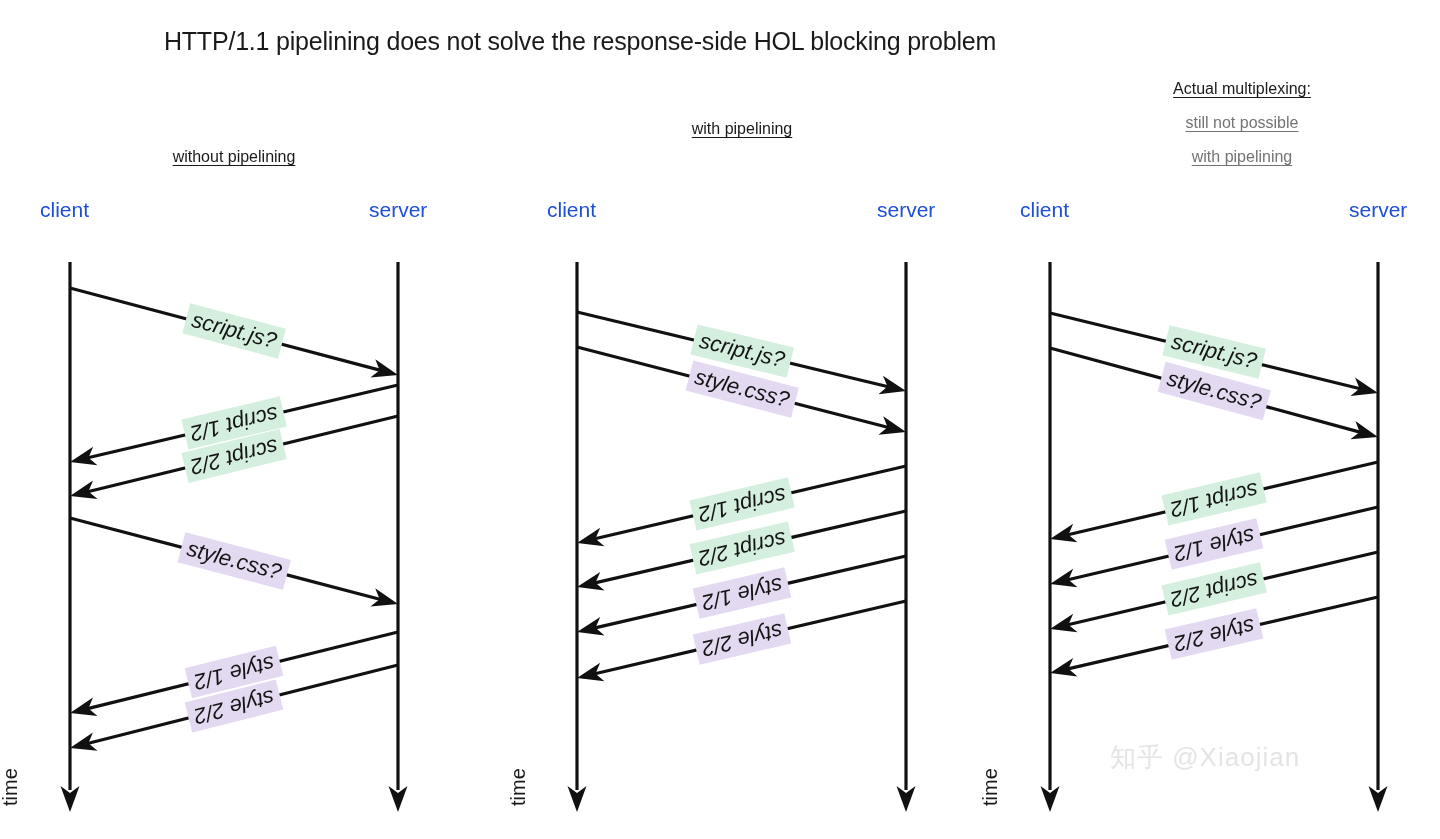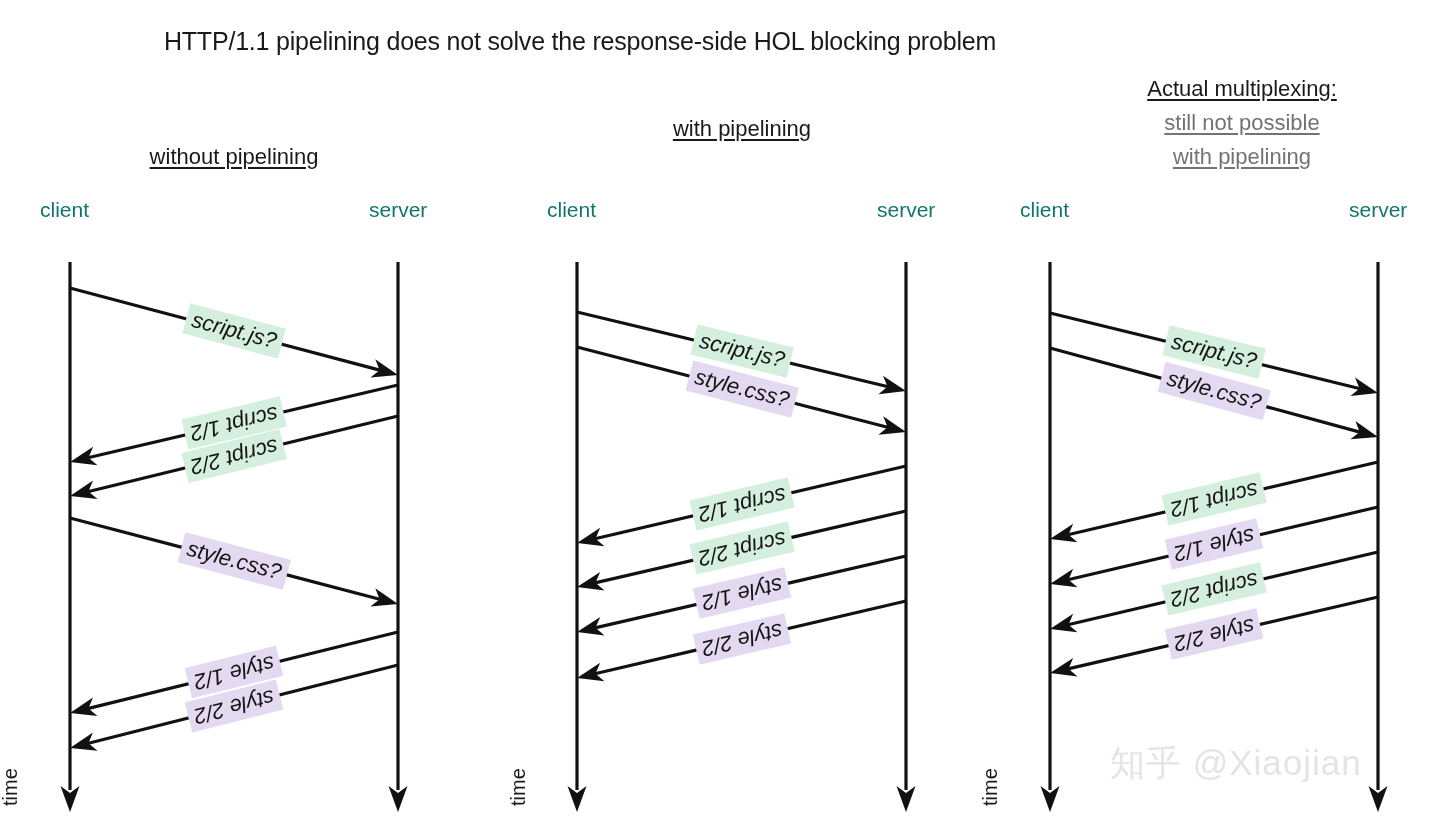--- a/index.html
+++ b/index.html
@@ -31,48 +31,48 @@
     font-size: 25px;
     font-family: "Liberation Sans Narrow", "Liberation Sans", sans-serif;
     letter-spacing: -0.2px;
     color: #1a1a1a;
     white-space: nowrap;
     margin-top: 13px;
   }
   .col-header {
     position: absolute;
     text-align: center;
-    font-size: 22px;
+    font-size: 16px;
     line-height: 34px;
     white-space: nowrap;
   }
   .col-header .hline {
     display: block;
     text-decoration: underline;
     text-underline-offset: 3px;
   }
   .hl-black { color: #1a1a1a; }
   .hl-red { color: #737373; }
   .endpoint-label {
     position: absolute;
     font-size: 21px;
-    color: #0f766e;
+    color: #1d4ed8;
     white-space: nowrap;
   }
   .time-label {
     position: absolute;
     font-size: 20px;
     color: #1a1a1a;
     transform-origin: left bottom;
     transform: rotate(-90deg);
     white-space: nowrap;
   }
   .watermark {
     position: absolute;
-    font-size: 35px;
+    font-size: 26px;
     color: #e4e4e4;
     letter-spacing: 1px;
     white-space: nowrap;
     user-select: none;
   }
   svg.wires {
     position: absolute;
     left: 0;
     top: 0;
     width: 1440px;

